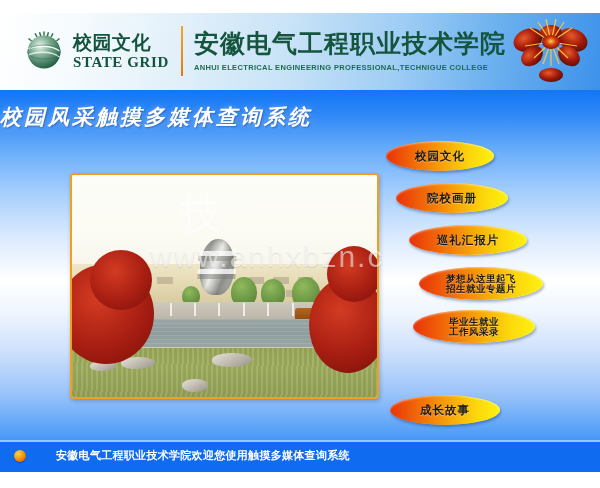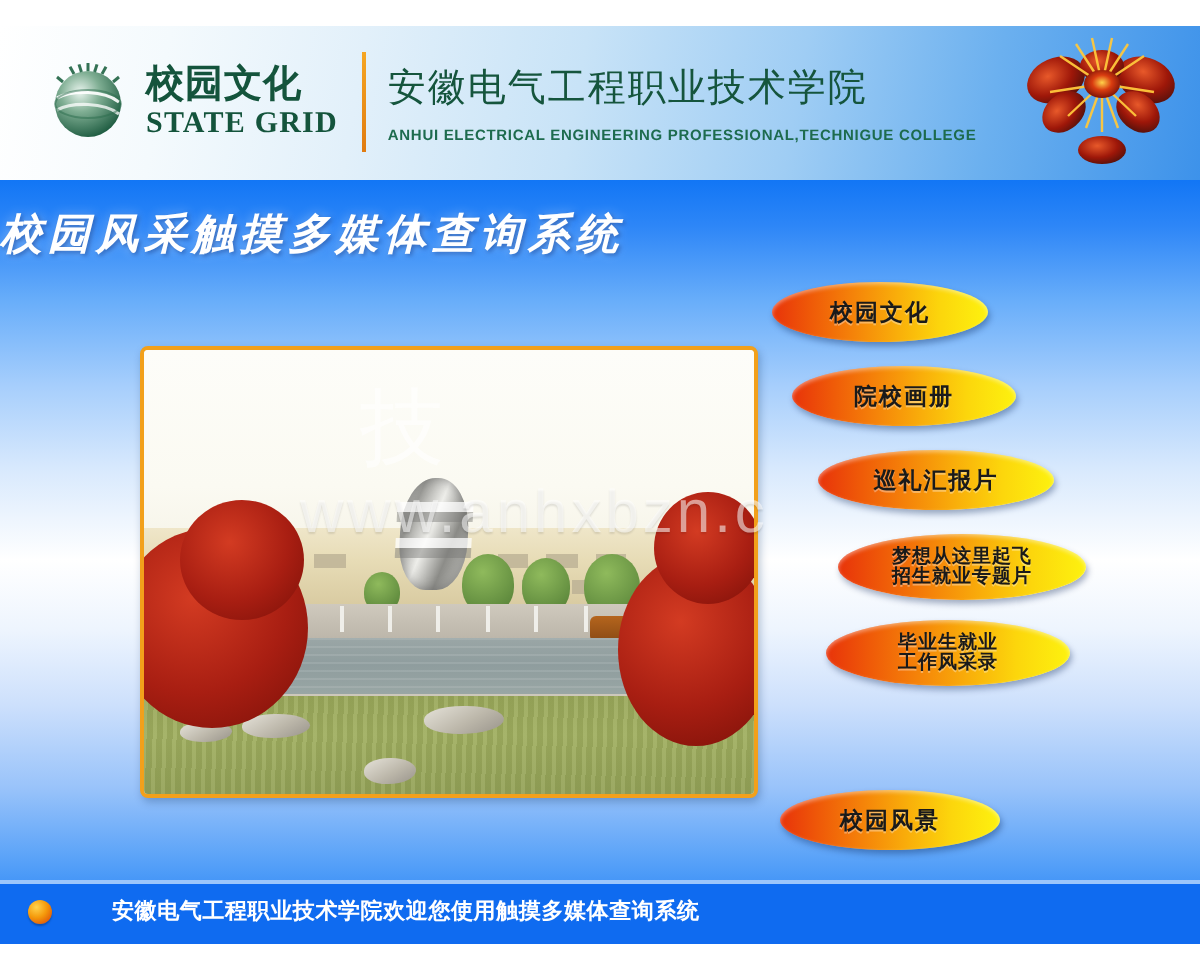--- a/index.html
+++ b/index.html
@@ -91,22 +91,22 @@
   }
 
   .school-words {
     display: flex;
     flex-direction: column;
     justify-content: center;
     height: 50px;
   }
   .school-cn {
     font-family: "DejaVu Sans", sans-serif;
-    font-size: 19px;
-    font-weight: normal;
+    font-size: 25px;
+    font-weight: bold;
     color: #15553d;
     letter-spacing: 1px;
     line-height: 30px;
     white-space: nowrap;
   }
   .school-en {
     font-family: "Liberation Sans", sans-serif;
     font-size: 7.5px;
     font-weight: bold;
     color: #1d6b4e;
@@ -548,21 +548,21 @@
 
       <div class="mbtn two-line" style="left:413px; top:220px; width:122px; height:33px;">
         <div>
           <span>毕业生就业</span>
           <span>工作风采录</span>
         </div>
       </div>
 
 
       <div class="mbtn one-line" style="left:390px; top:305px; width:110px; height:30px;">
-        <span>校园风景</span>
+        <span>成长故事</span>
       </div>
 
     </div>
   </div>
 
   <div class="footer">
     <div class="footer-inner">
       <div class="footer-bullet"></div>
       <div class="footer-text">安徽电气工程职业技术学院欢迎您使用触摸多媒体查询系统</div>
     </div>

